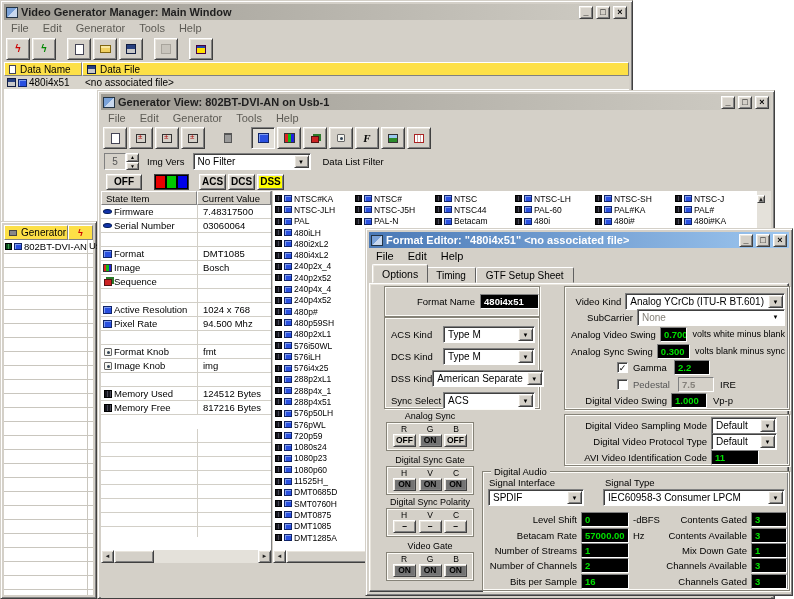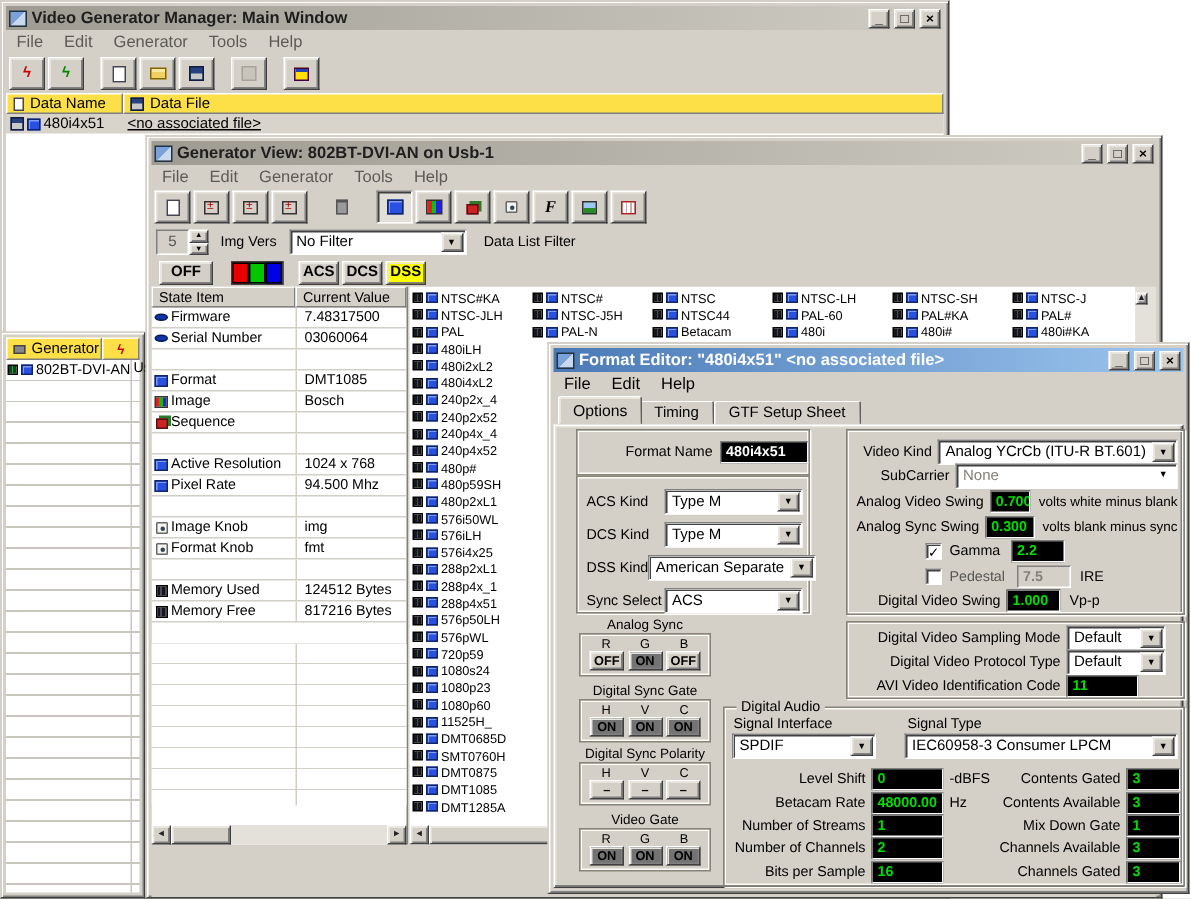--- a/index.html
+++ b/index.html
@@ -33,21 +33,21 @@
   #main-toolbar{top:35px;height:26px;}
   .tbtn{width:24px;height:22px;display:flex;align-items:center;justify-content:center;}
   .tbtn.pressed{border-color:#808080 #ffffff #ffffff #808080;box-shadow:inset 1px 1px 0 #404040;background:#e2dfd8;}
   .tb-gap{width:7px;}
   #main-list{position:absolute;left:3px;right:3px;top:61px;bottom:3px;background:#ffffff;}
   .lv-header{display:flex;height:14px;font-size:10px;}
   .lv-hcell{display:flex;align-items:center;gap:4px;padding:0 4px;background:#fde047;
     border:1px solid;border-color:#ffffff #808080 #808080 #ffffff;}
   .lv-row{display:flex;align-items:center;height:13px;font-size:10px;background:#d8d4cb;}
   .lv-c1{width:78px;display:flex;align-items:center;gap:2px;padding:0 3px;}
-  .lv-c2{flex:1;display:flex;align-items:center;gap:4px;padding:0 3px;text-decoration:underline;}
+  .lv-c2{flex:1;display:flex;align-items:center;gap:4px;padding:0 3px;}
 
   
   #generator-pane{left:0;top:221px;width:97px;height:378px;z-index:2;}
   .gp-header{position:absolute;left:3px;right:3px;top:3px;height:15px;display:flex;font-size:10px;}
   .gp-body{position:absolute;left:3px;right:3px;top:18px;bottom:3px;background:
     repeating-linear-gradient(180deg,#ffffff 0 13px,#c9c6be 13px 14px);}
   .gp-vline{position:absolute;left:83px;top:0;bottom:0;width:1px;background:#c9c6be;}
   .gp-row{display:flex;align-items:center;height:13px;font-size:9.5px;white-space:nowrap;overflow:hidden;gap:2px;padding-left:1px;}
   .gp-conn{position:absolute;left:85px;top:0;}
 
@@ -440,32 +440,32 @@
             </span>
             <span class="st-lbl"></span>
             <span class="st-sep"></span>
             <span class="st-val"></span>
           </div>
 
           <div class="st-row">
             <span class="st-ic">
               <span class="ic ic-knob"></span>
             </span>
+            <span class="st-lbl">Format Knob</span>
+            <span class="st-sep"></span>
+            <span class="st-val">fmt</span>
+          </div>
+
+          <div class="st-row">
+            <span class="st-ic">
+              <span class="ic ic-knob"></span>
+            </span>
             <span class="st-lbl">Image Knob</span>
             <span class="st-sep"></span>
             <span class="st-val">img</span>
-          </div>
-
-          <div class="st-row">
-            <span class="st-ic">
-              <span class="ic ic-knob"></span>
-            </span>
-            <span class="st-lbl">Format Knob</span>
-            <span class="st-sep"></span>
-            <span class="st-val">fmt</span>
           </div>
 
           <div class="st-row">
             <span class="st-ic">
               <span class="ic"></span>
             </span>
             <span class="st-lbl"></span>
             <span class="st-sep"></span>
             <span class="st-val"></span>
           </div>
@@ -954,21 +954,21 @@
     <div class="aud-col" style="left:2px;width:176px">
 
         <div class="aud-row">
           <span class="fe-lbl r-lbl" style="width:92px">Level Shift</span>
           <span class="led" style="width:48px">0</span>
           <span class="fe-lbl" style="margin-left:4px">-dBFS</span>
         </div>
 
         <div class="aud-row">
           <span class="fe-lbl r-lbl" style="width:92px">Betacam Rate</span>
-          <span class="led" style="width:48px">48000.00</span>
+          <span class="led" style="width:48px">57000.00</span>
           <span class="fe-lbl" style="margin-left:4px">Hz</span>
         </div>
 
         <div class="aud-row">
           <span class="fe-lbl r-lbl" style="width:92px">Number of Streams</span>
           <span class="led" style="width:48px">1</span>
           <span class="fe-lbl" style="margin-left:4px"></span>
         </div>
 
         <div class="aud-row">

